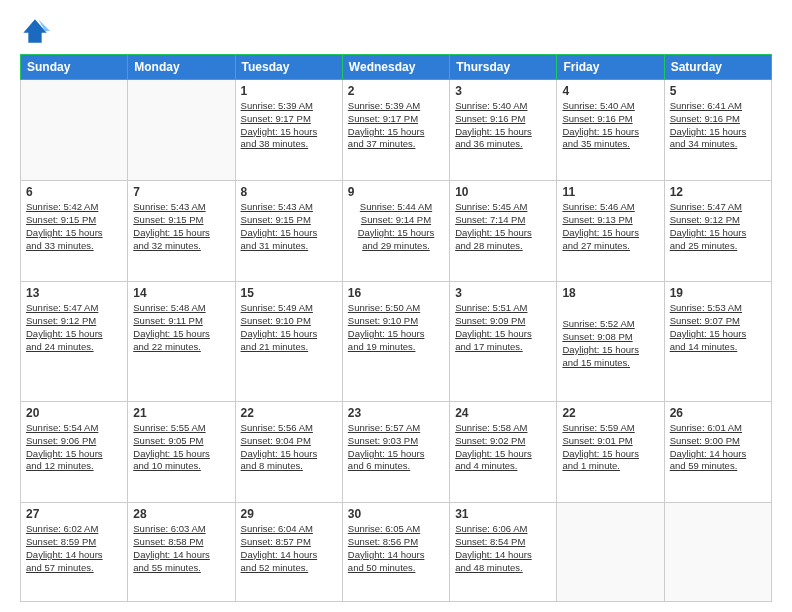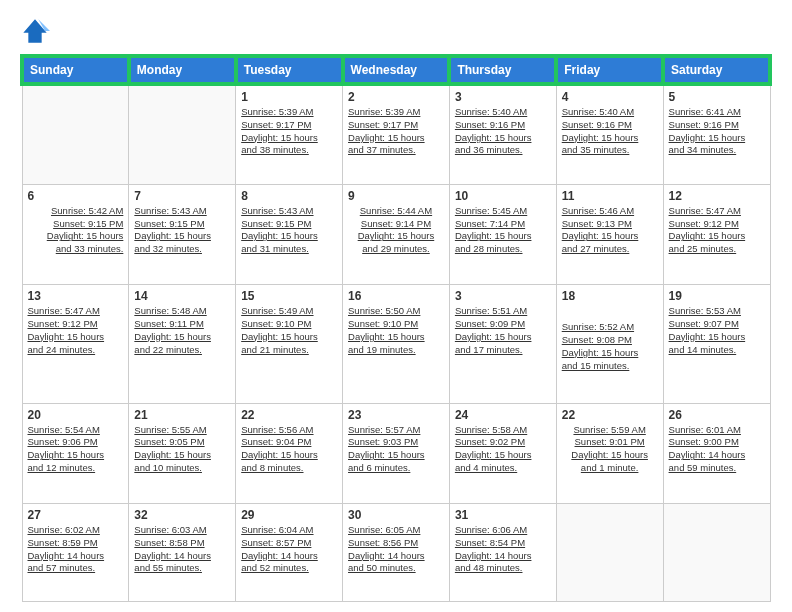--- a/index.html
+++ b/index.html
@@ -58,21 +58,21 @@
       border-collapse: collapse;
       flex: 1;
     }
     .calendar-table th {
       background-color: #2e7cd6;
       color: #fff;
       font-size: 12px;
       font-weight: bold;
       padding: 5px 6px;
       text-align: left;
-      border: 4px solid #22c55e;
+      border: 1px solid #22c55e;
     }
     .calendar-table td {
       border: 1px solid #ccc;
       vertical-align: top;
       padding: 4px 5px;
       font-size: 10px;
       color: #333;
       width: calc(100% / 7);
       height: 78px;
       background: #fff;
@@ -165,21 +165,21 @@
             <span class="day-number">5</span>
             <div class="day-detail" style="white-space: pre-line;">Sunrise: 6:41 AM
 Sunset: 9:16 PM
 Daylight: 15 hours
 and 34 minutes.</div>
           </td>
         </tr>
         <tr>
           <td>
             <span class="day-number">6</span>
-            <div class="day-detail" style="white-space: pre-line; text-align: right;">Sunrise: 5:42 AM
+            <div class="day-detail" style="white-space: pre-line;">Sunrise: 5:42 AM
 Sunset: 9:15 PM
 Daylight: 15 hours
 and 33 minutes.</div>
           </td>
           <td>
             <span class="day-number">7</span>
             <div class="day-detail" style="white-space: pre-line;">Sunrise: 5:43 AM
 Sunset: 9:15 PM
 Daylight: 15 hours
 and 32 minutes.</div>
@@ -302,21 +302,21 @@
           </td>
           <td>
             <span class="day-number">24</span>
             <div class="day-detail" style="white-space: pre-line;">Sunrise: 5:58 AM
 Sunset: 9:02 PM
 Daylight: 15 hours
 and 4 minutes.</div>
           </td>
           <td>
             <span class="day-number">22</span>
-            <div class="day-detail" style="white-space: pre-line; text-align: center;">Sunrise: 5:59 AM
+            <div class="day-detail" style="white-space: pre-line;">Sunrise: 5:59 AM
 Sunset: 9:01 PM
 Daylight: 15 hours
 and 1 minute.</div>
           </td>
           <td>
             <span class="day-number">26</span>
             <div class="day-detail" style="white-space: pre-line;">Sunrise: 6:01 AM
 Sunset: 9:00 PM
 Daylight: 14 hours
 and 59 minutes.</div>
@@ -324,21 +324,21 @@
         </tr>
         <tr class="last-row">
           <td>
             <span class="day-number">27</span>
             <div class="day-detail" style="white-space: pre-line;">Sunrise: 6:02 AM
 Sunset: 8:59 PM
 Daylight: 14 hours
 and 57 minutes.</div>
           </td>
           <td>
-            <span class="day-number">32</span>
+            <span class="day-number">28</span>
             <div class="day-detail" style="white-space: pre-line;">Sunrise: 6:03 AM
 Sunset: 8:58 PM
 Daylight: 14 hours
 and 55 minutes.</div>
           </td>
           <td>
             <span class="day-number">29</span>
             <div class="day-detail" style="white-space: pre-line;">Sunrise: 6:04 AM
 Sunset: 8:57 PM
 Daylight: 14 hours

